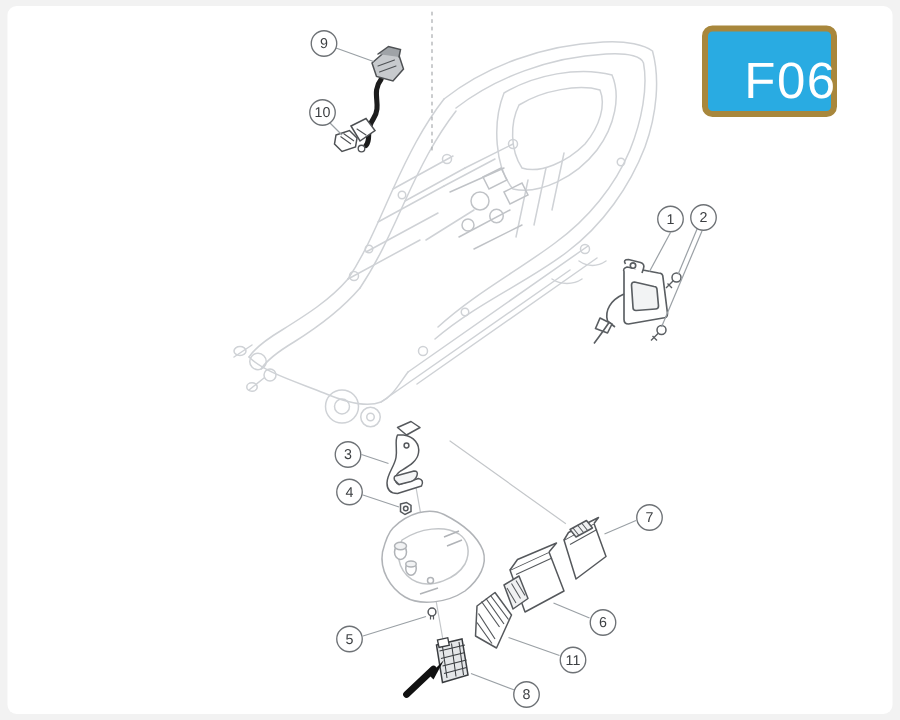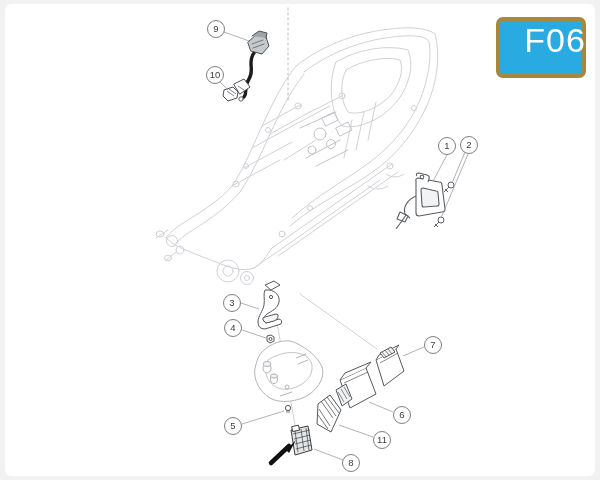--- a/index.html
+++ b/index.html
@@ -7,24 +7,24 @@
     width:600px;height:480px;
     background:#f2f2f2;
     font-family:"Liberation Sans", sans-serif;
     position:relative;overflow:hidden;
   }
   .canvas{
     position:absolute;left:5px;top:4px;right:5px;bottom:4px;
     background:#ffffff;border-radius:6px;
   }
   .badge{
-    position:absolute;left:496px;top:17px;width:90px;height:61px;
+    position:absolute;left:468px;top:17px;width:90px;height:61px;
     box-sizing:border-box;
     background:#29abe2;border:4px solid #a8873c;border-radius:7px;
-    display:flex;align-items:flex-start;justify-content:center;
+    display:flex;align-items:flex-end;justify-content:center;
     color:#ffffff;font-size:34px;font-weight:400;letter-spacing:1px;padding-left:28px;
   }
   svg text.callout-num{
     font-family:"Liberation Sans", sans-serif;
     font-size:9.5px;fill:#3c3f42;
   }
 </style>
 </head>
 <body>
 

